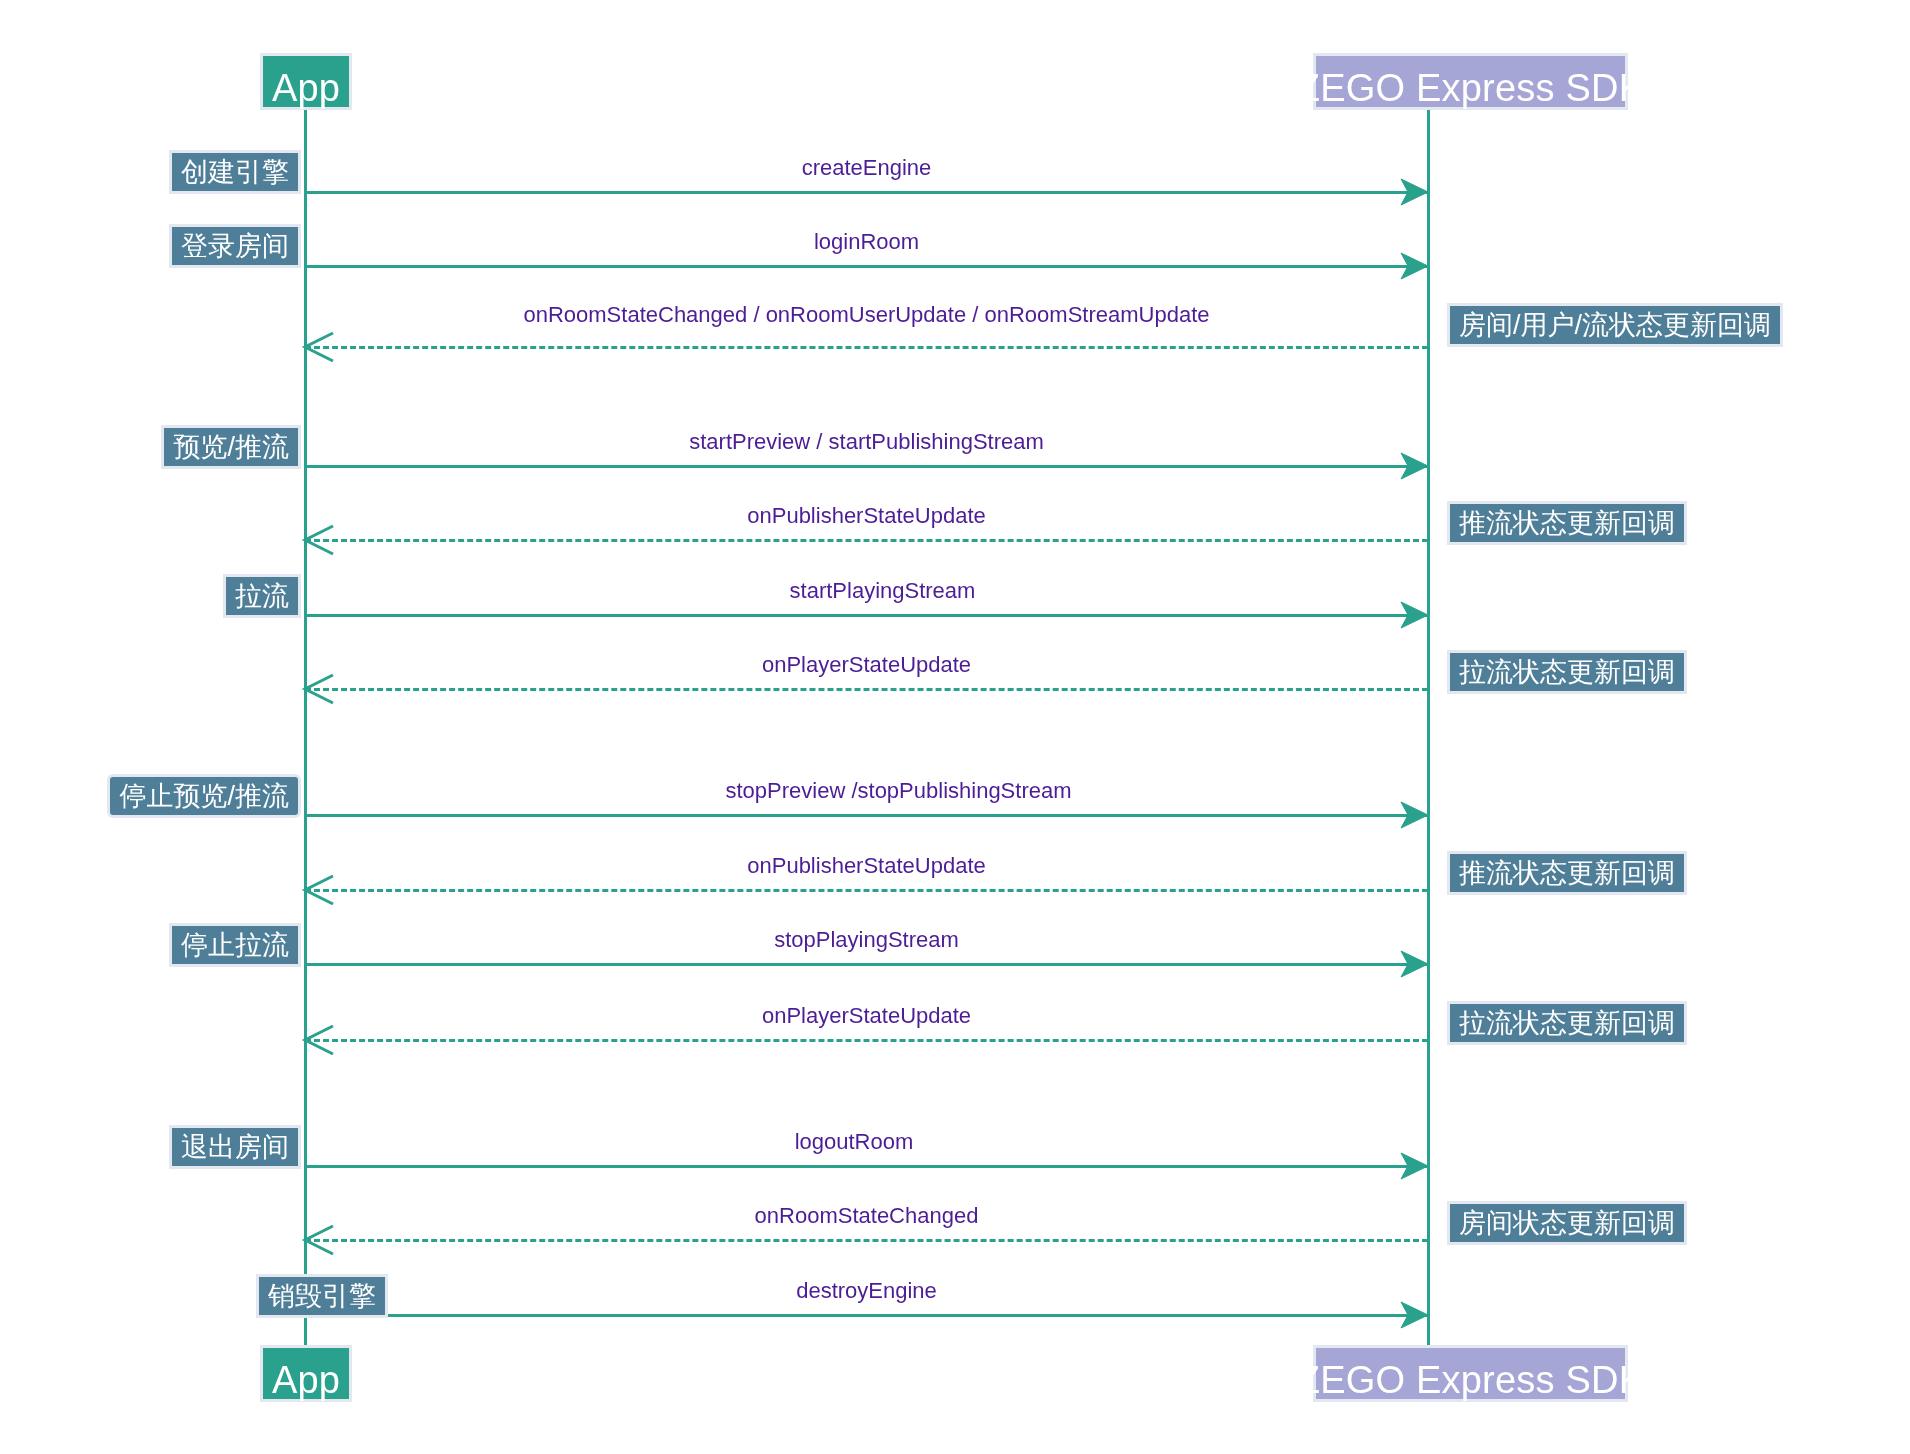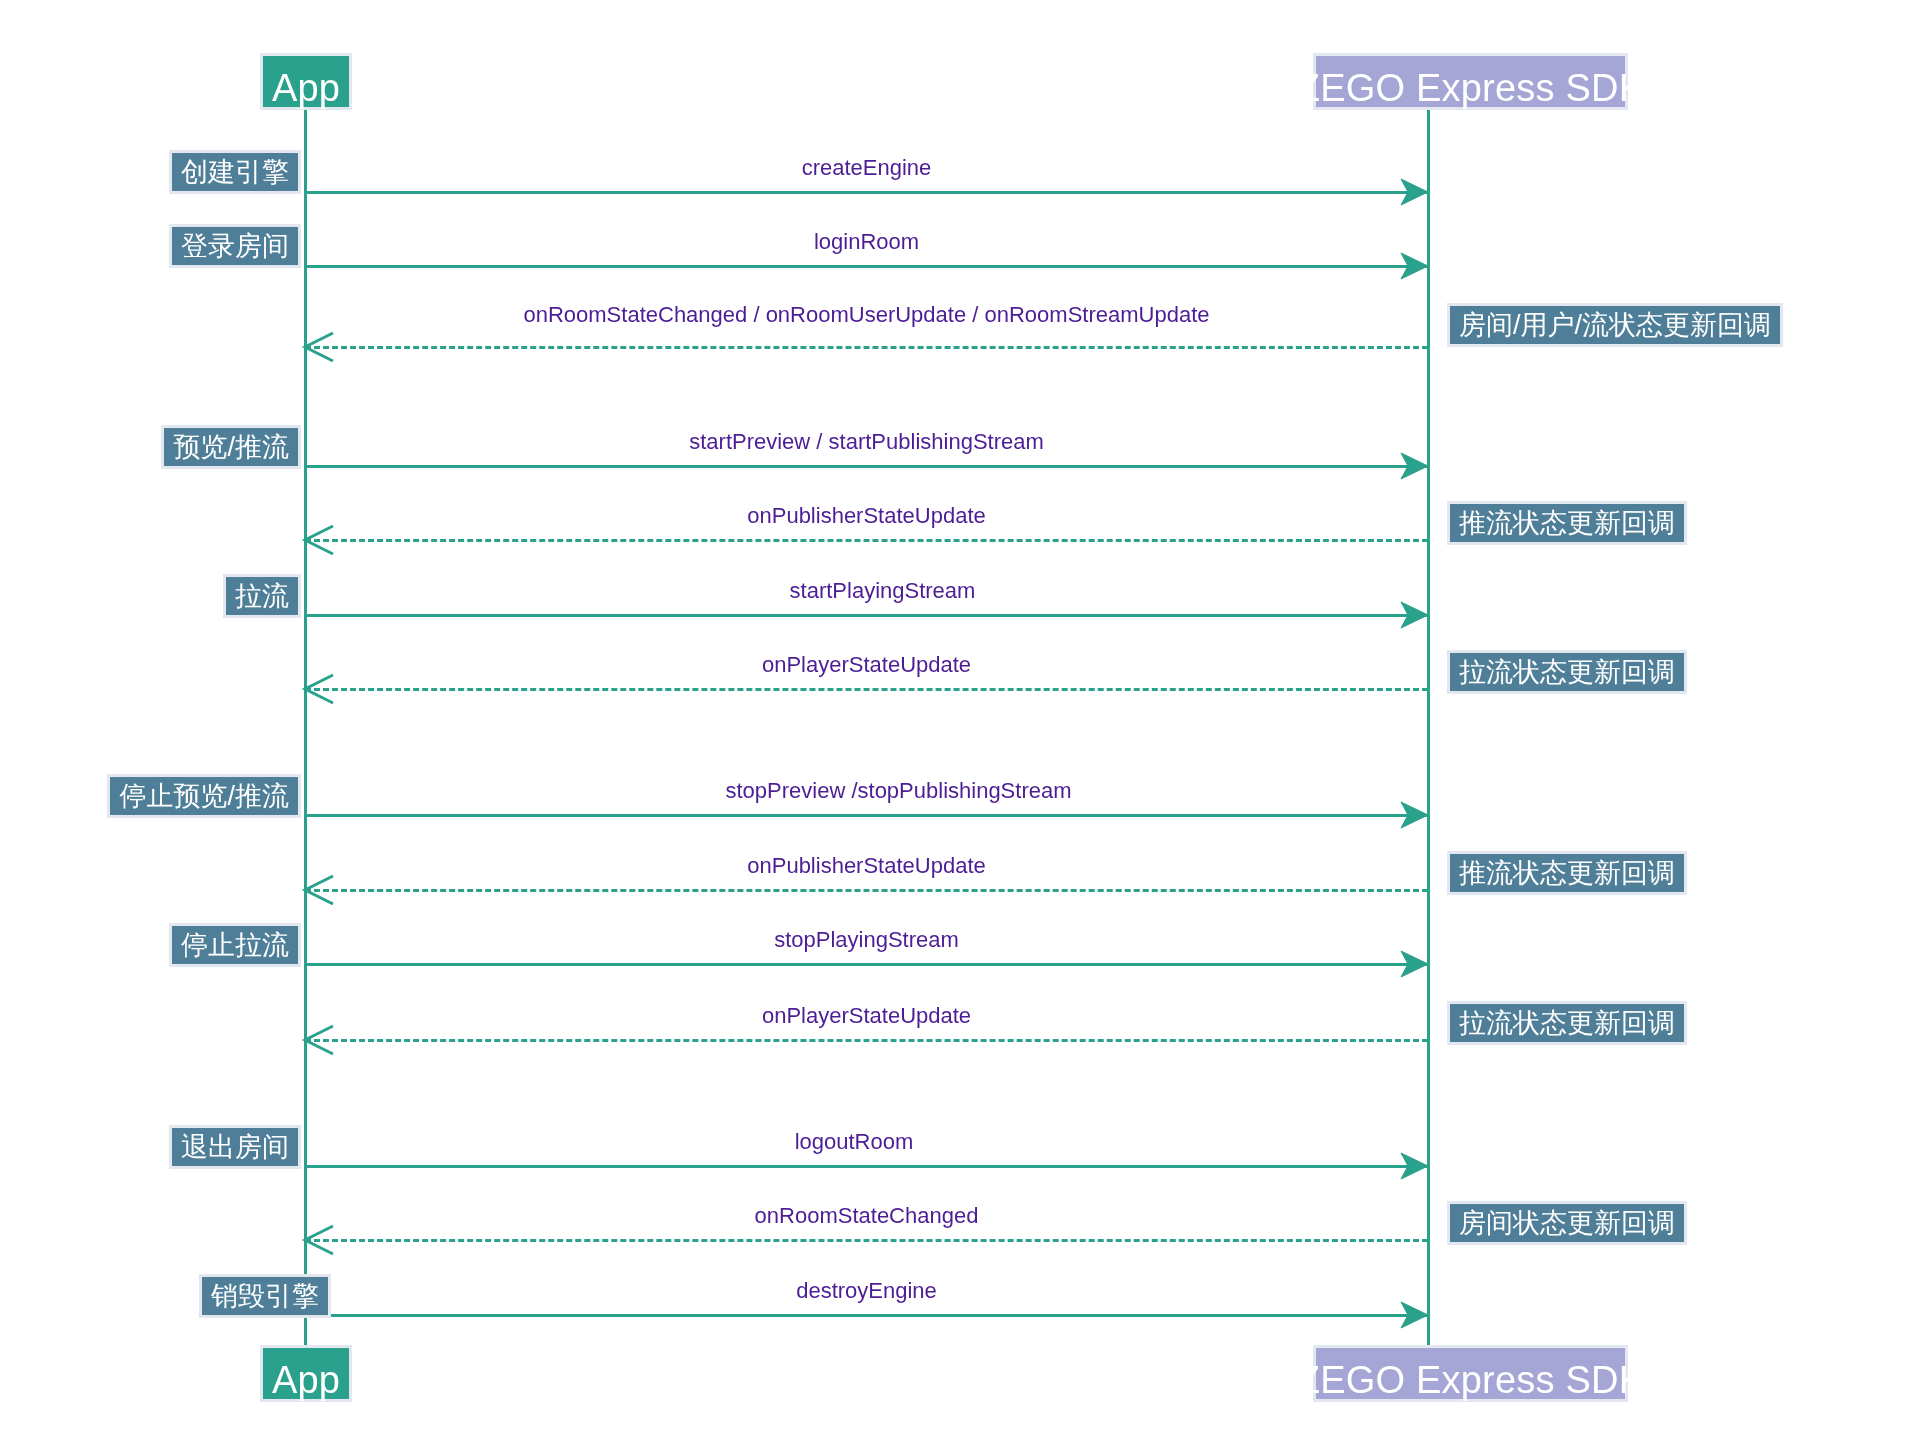--- a/index.html
+++ b/index.html
@@ -175,27 +175,27 @@
     </div>
 
   <div id="notes-layer">
       <div class="note left" style="top: 150px; left: auto; right: 1609px;">创建引擎</div>
       <div class="note left" style="top: 224px; left: auto; right: 1609px;">登录房间</div>
       <div class="note right" style="top: 303px; left: 1447px;">房间/用户/流状态更新回调</div>
       <div class="note left" style="top: 425px; left: auto; right: 1609px; padding-left: 9px;">预览/推流</div>
       <div class="note right" style="top: 501px; left: 1447px;">推流状态更新回调</div>
       <div class="note left" style="top: 574px; left: auto; right: 1609px;">拉流</div>
       <div class="note right" style="top: 650px; left: 1447px;">拉流状态更新回调</div>
-      <div class="note left" style="top: 774px; left: auto; right: 1609px;">停止预览/推流</div>
+      <div class="note left" style="top: 774px; left: auto; right: 1609px; border-radius: 6px;">停止预览/推流</div>
       <div class="note right" style="top: 851px; left: 1447px;">推流状态更新回调</div>
       <div class="note left" style="top: 923px; left: auto; right: 1609px;">停止拉流</div>
       <div class="note right" style="top: 1001px; left: 1447px;">拉流状态更新回调</div>
       <div class="note left" style="top: 1125px; left: auto; right: 1609px;">退出房间</div>
       <div class="note right" style="top: 1201px; left: 1447px;">房间状态更新回调</div>
-      <div class="note left" style="top: 1274px; left: auto; right: 1579px;">销毁引擎</div>
+      <div class="note left" style="top: 1274px; left: auto; right: 1522px;">销毁引擎</div>
     </div>
 
   <div id="participants-layer">
       <div class="participant app" style="left: 260px; top: 53px; width: 92px; height: 57px;">
         <span>App</span>
       </div>
       <div class="participant sdk" style="left: 1285px; top: 53px; width: 315px; height: 57px;">
         <span>ZEGO Express SDK</span>
       </div>
       <div class="participant app" style="left: 260px; top: 1345px; width: 92px; height: 57px;">

